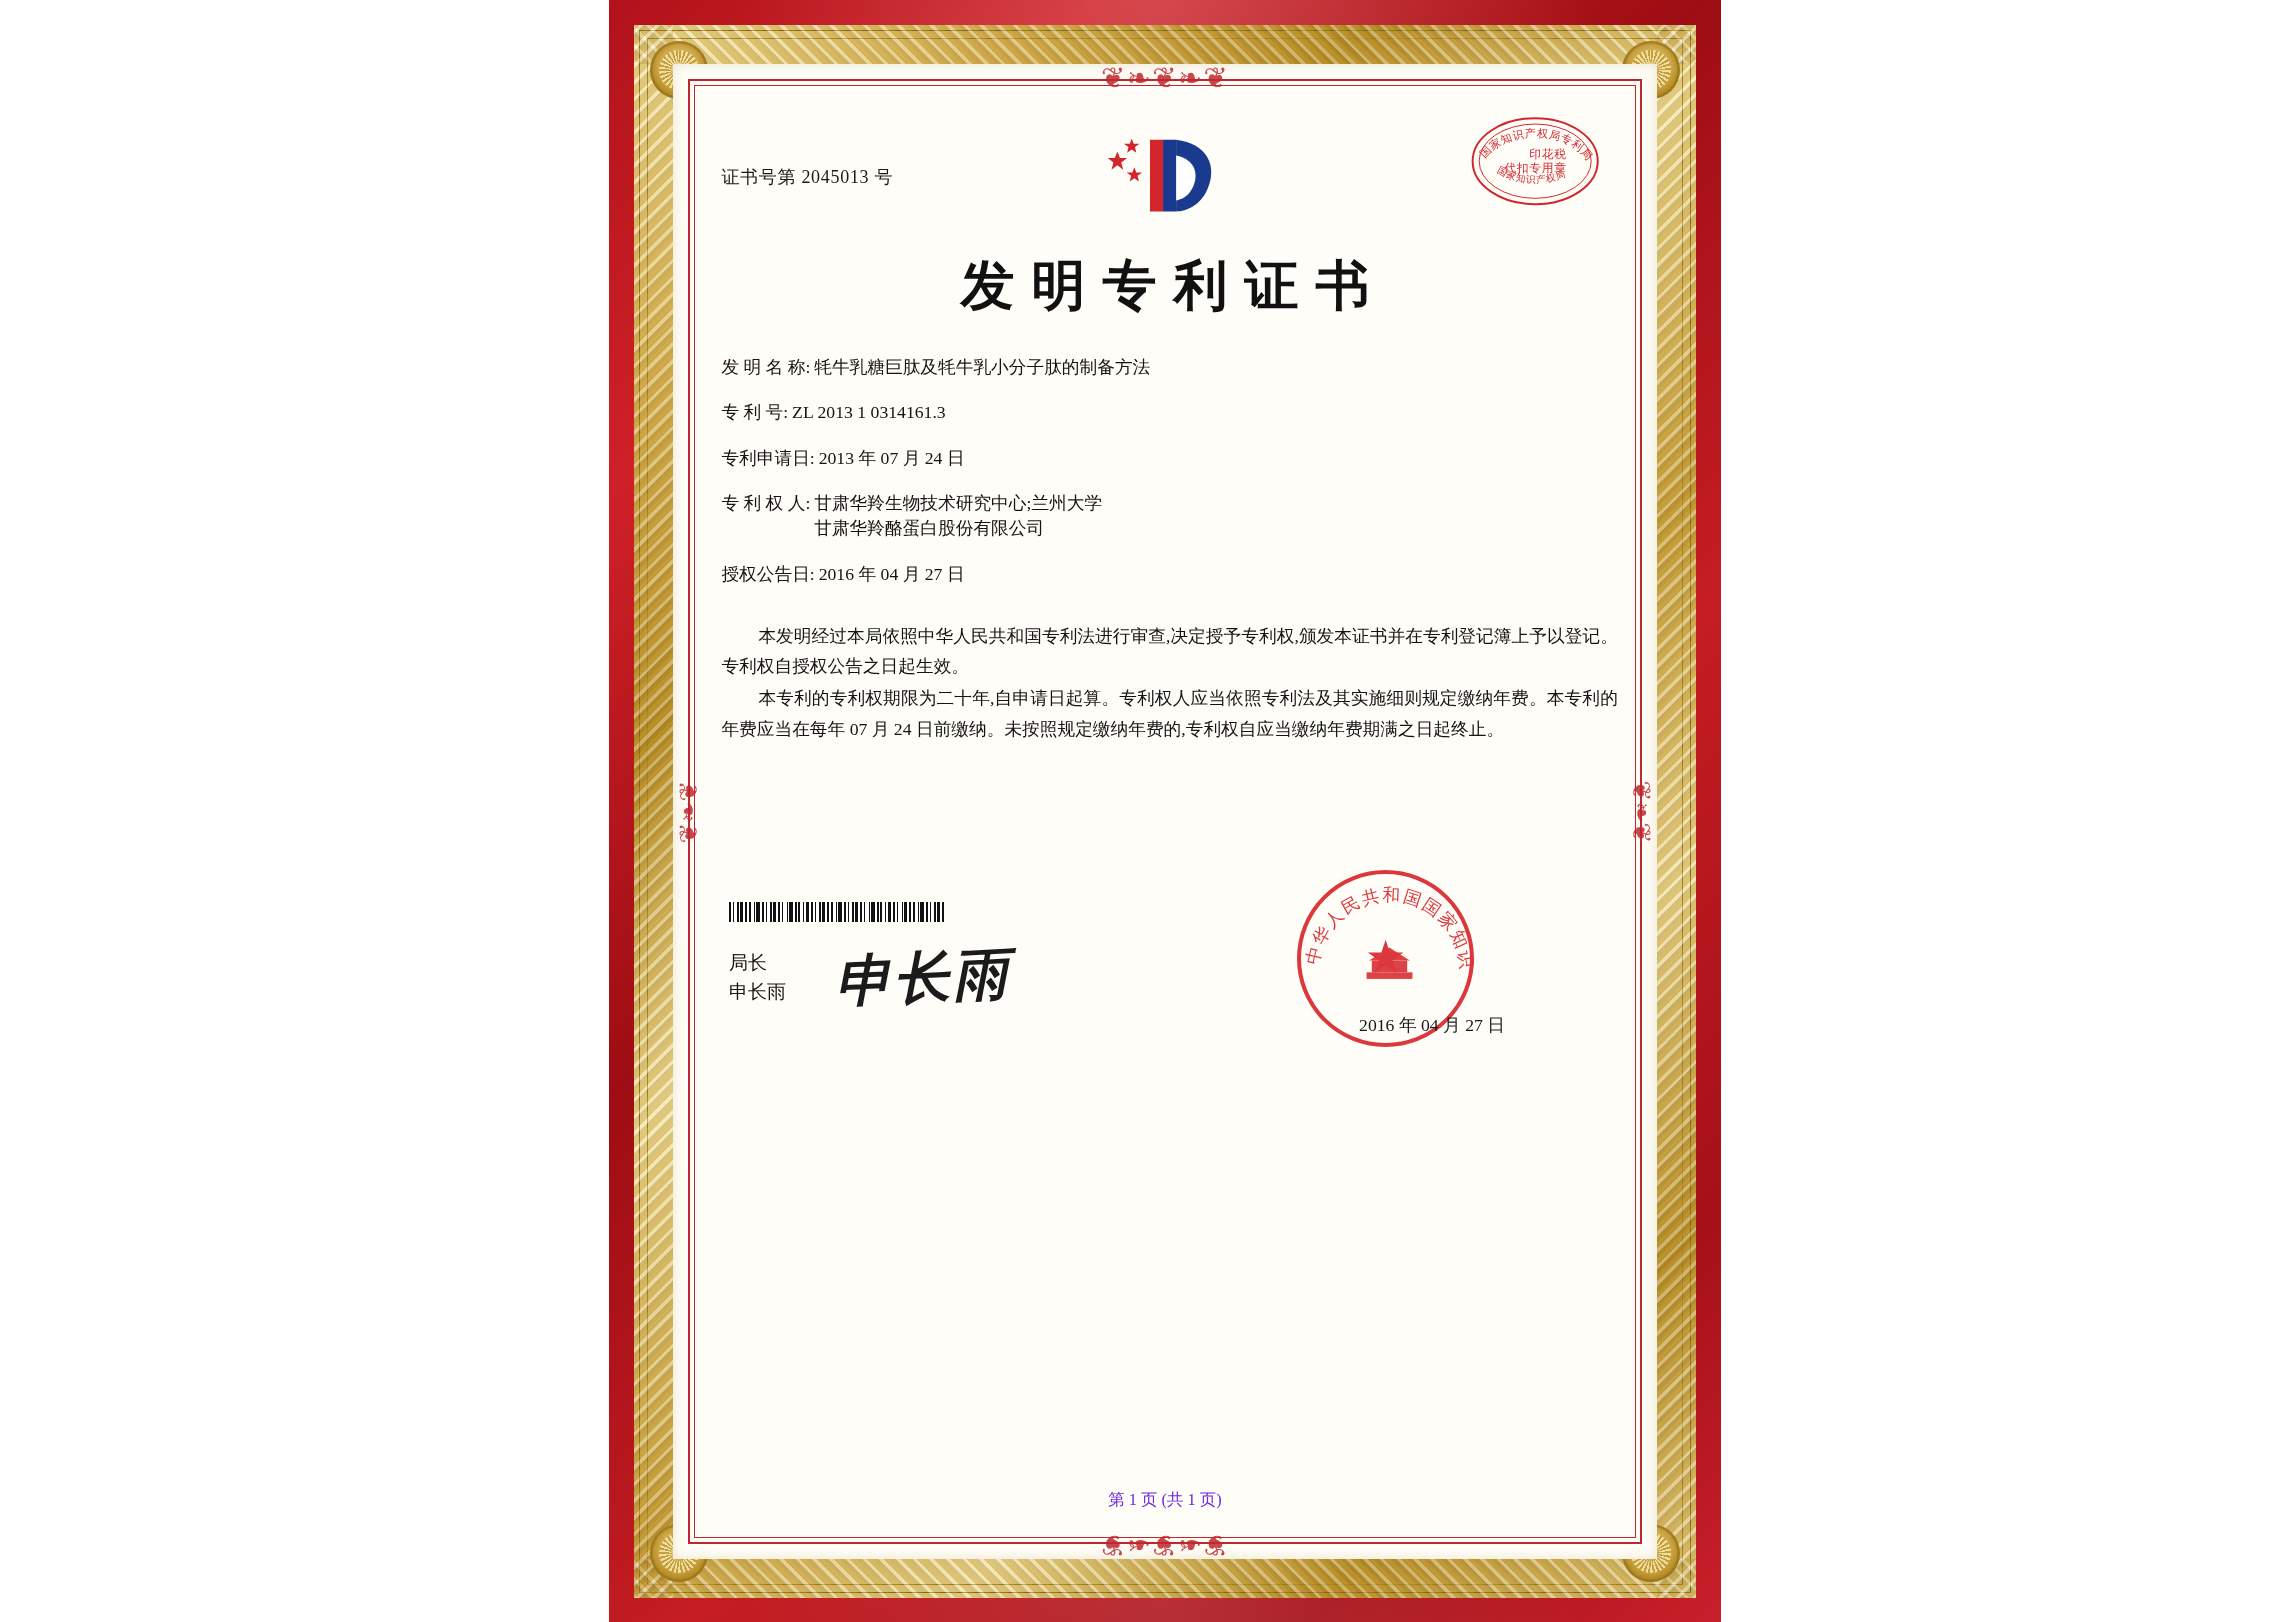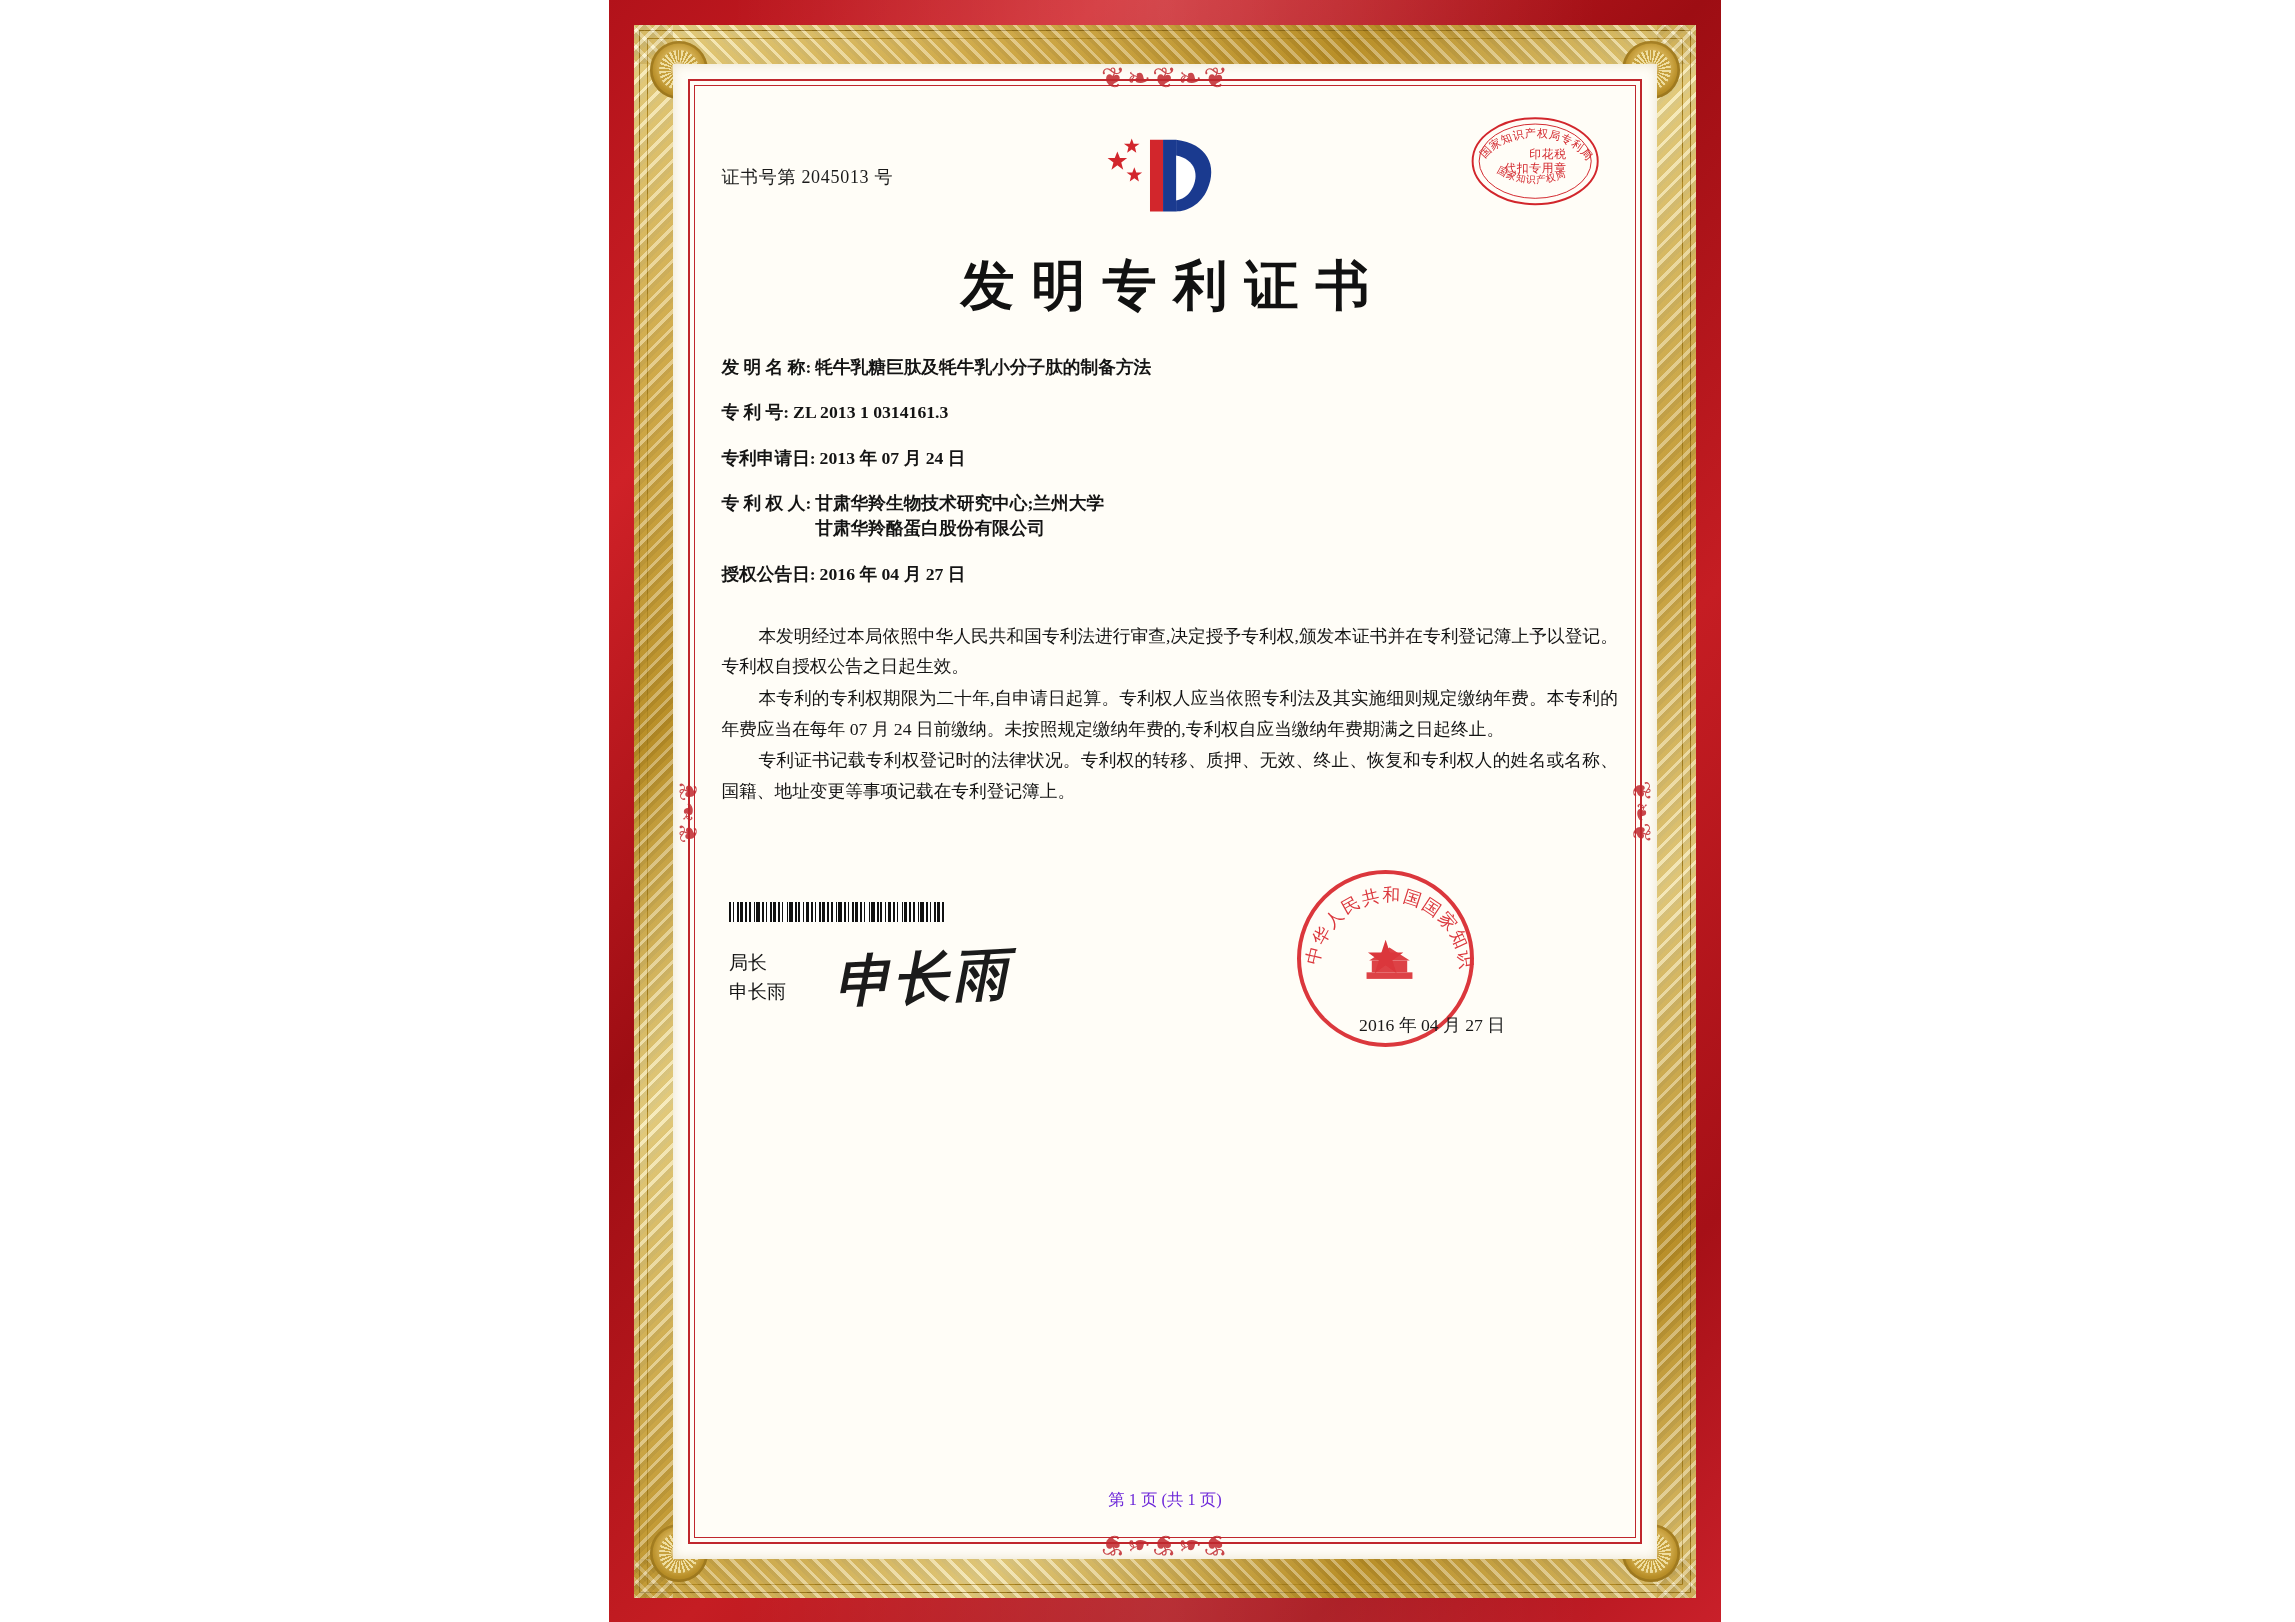--- a/index.html
+++ b/index.html
@@ -241,21 +241,20 @@
     right: 6.5px;
     top: 257px;
   }
   .field-row {
     display: flex;
     align-items: flex-start;
     margin-bottom: 19.6px;
     font-size: 17.7px;
     color: #141414;
     line-height: 1.45;
-    font-weight: bold;
   }
   .field-label {
     flex: 0 0 auto;
     white-space: nowrap;
   }
   .field-value {
     flex: 1 1 auto;
     padding-left: 3.9px;
     word-break: break-all;
   }
@@ -456,21 +455,20 @@
       <div class="field-row">
         <div class="field-label">授权公告日:</div>
         <div class="field-value">2016 年 04 月 27 日</div>
       </div>
 
     </div>
 
     <div class="paragraphs">
       <p>本发明经过本局依照中华人民共和国专利法进行审查,决定授予专利权,颁发本证书并在专利登记簿上予以登记。专利权自授权公告之日起生效。</p>
       <p>本专利的专利权期限为二十年,自申请日起算。专利权人应当依照专利法及其实施细则规定缴纳年费。本专利的年费应当在每年 07 月 24 日前缴纳。未按照规定缴纳年费的,专利权自应当缴纳年费期满之日起终止。</p>
-      <p>专利证书记载专利权登记时的法律状况。专利权的转移、质押、无效、终止、恢复和专利权人的姓名或名称、国籍、地址变更等事项记载在专利登记簿上。</p>
     </div>
 
     <div class="barcode"></div>
 
     <div class="sig-label">
       <div>局长</div>
       <div>申长雨</div>
     </div>
     <div class="sig-script">申长雨</div>
 

